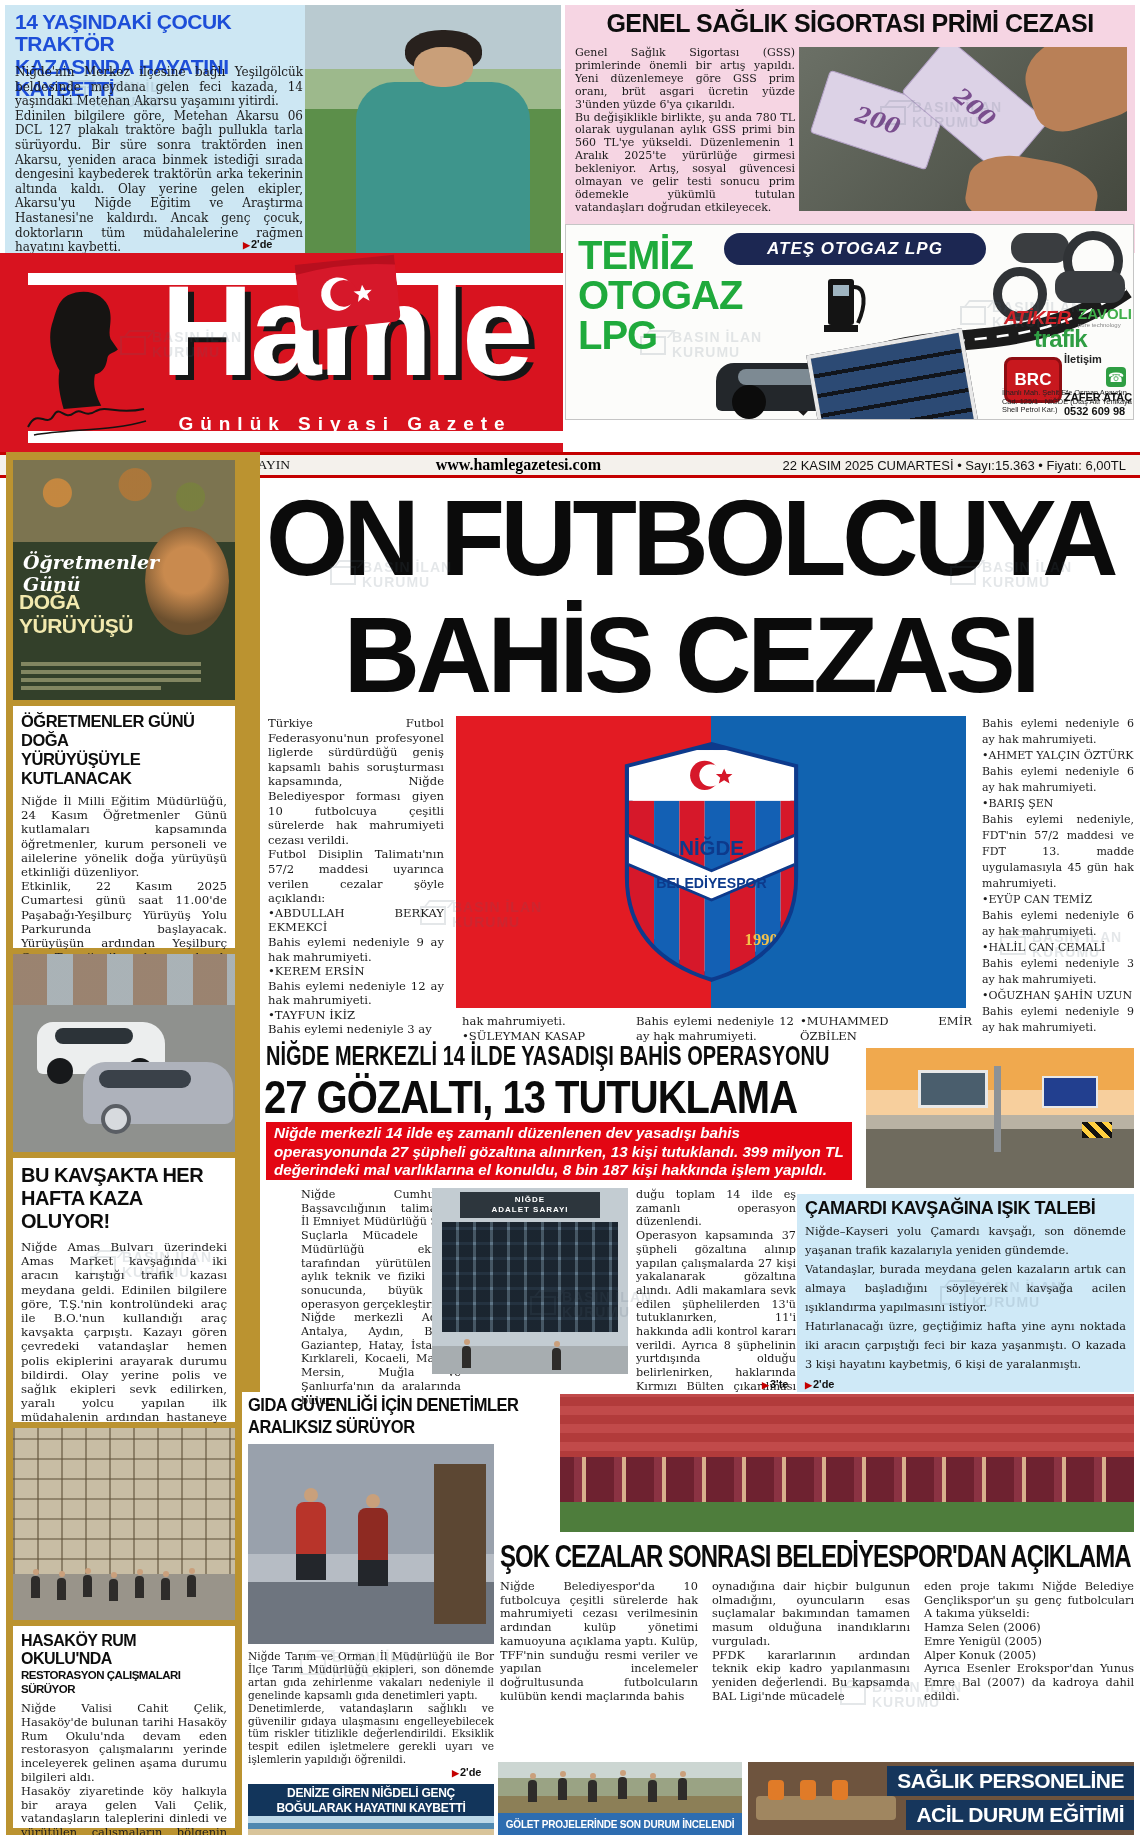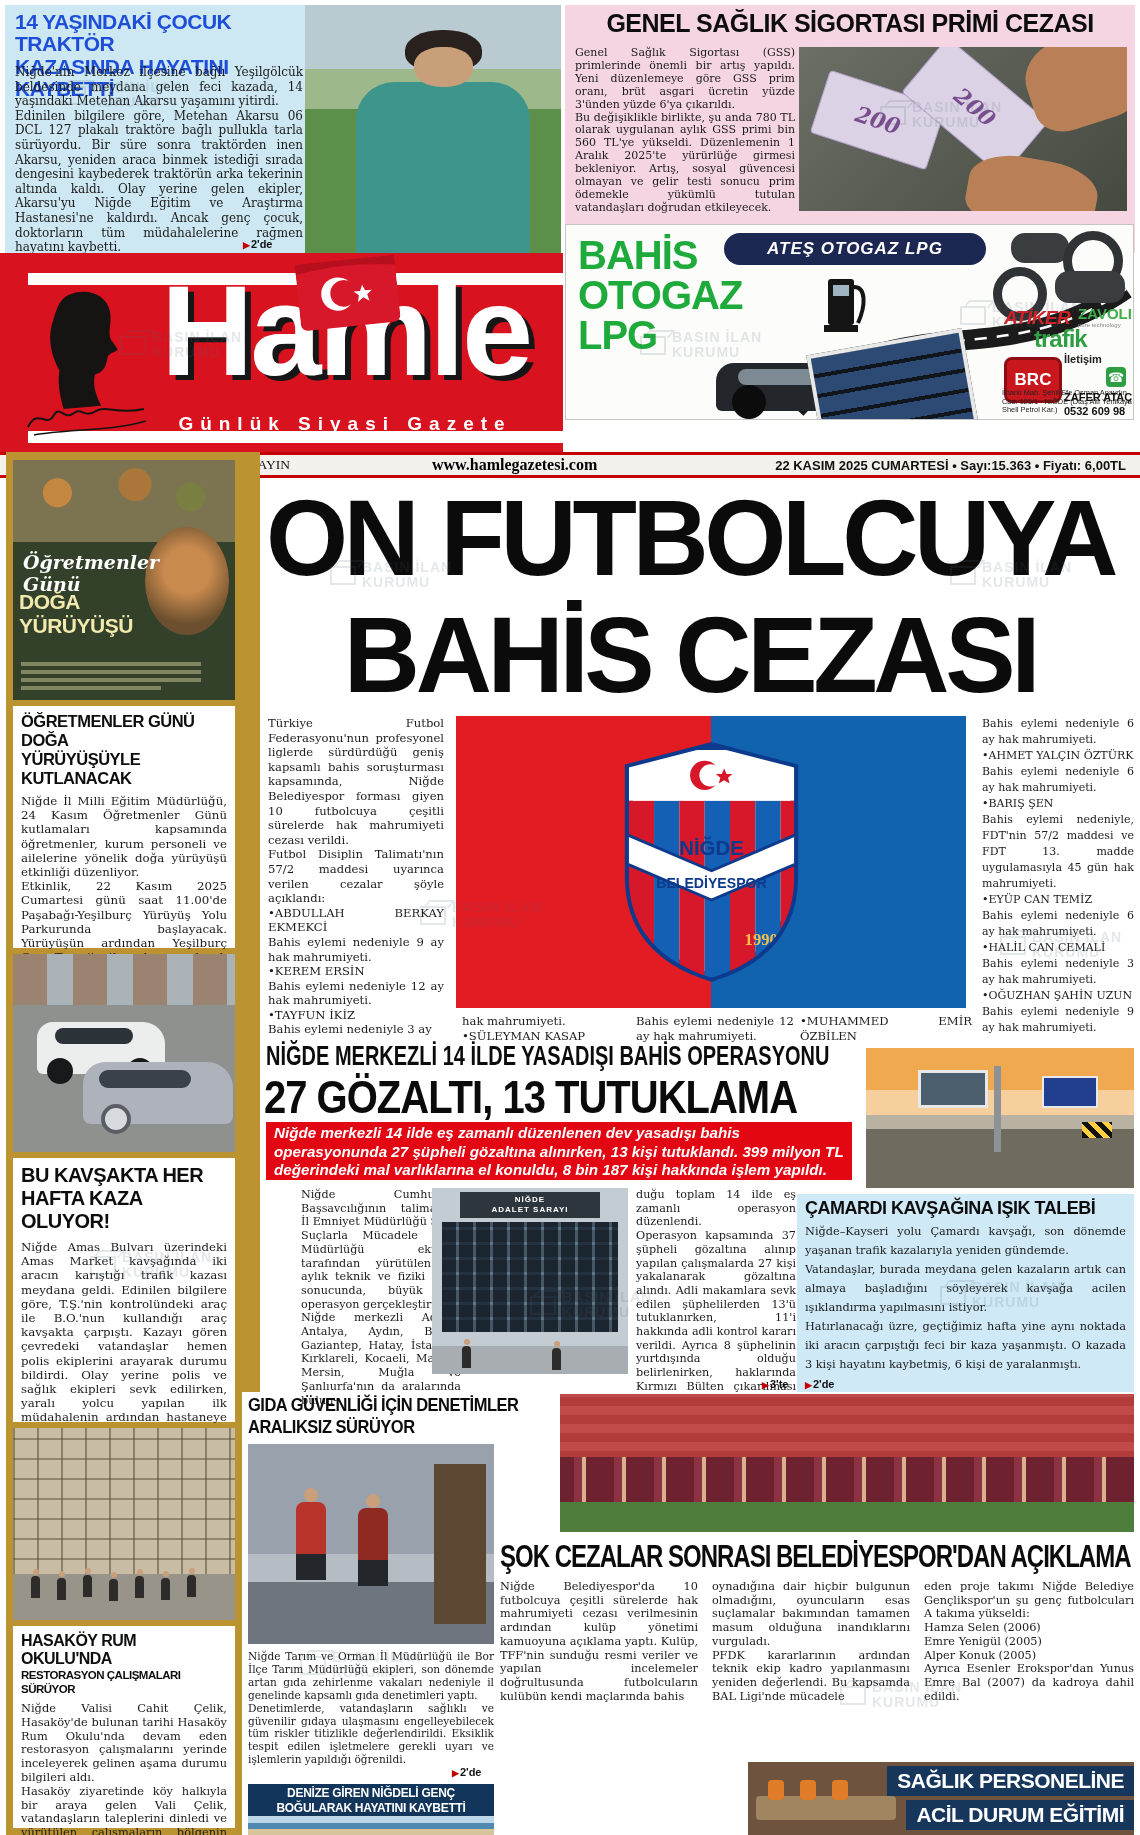--- a/index.html
+++ b/index.html
@@ -37,21 +37,21 @@
   .mh-stripe{position:absolute;left:28px;width:535px;height:12px;background:#fff;}
   .mh-title{position:absolute;left:128px;top:14px;width:435px;text-align:center;font-size:128px;line-height:128px;font-weight:bold;color:#fff;letter-spacing:-3px;text-shadow:6px 5px 0 #161616;}
   .mh-sub{position:absolute;left:130px;top:160px;width:430px;text-align:center;font-size:19px;font-weight:bold;color:#fff;letter-spacing:7px;}
   .ataturk{position:absolute;left:32px;top:36px;}
   .signature{position:absolute;left:22px;top:148px;}
   .flagwrap{position:absolute;left:298px;top:6px;transform:rotate(-6deg);z-index:3;}
 
   .dateline{position:absolute;left:0;top:452px;width:1140px;height:26px;background:#f4f1ec;border-top:3px solid #c40000;border-bottom:3px solid #c40000;display:flex;align-items:center;justify-content:space-between;padding:0 14px;box-sizing:border-box;}
   .dateline .founded{font-family:"Liberation Serif",serif;font-size:13.5px;color:#111;}
   .dateline .site{font-family:"Liberation Serif",serif;font-size:16px;font-weight:bold;color:#000;}
-  .dateline .issue{font-size:13px;font-weight:bold;color:#111;margin-left:36px;}
+  .dateline .issue{font-size:13px;font-weight:normal;color:#111;margin-left:36px;}
 
   
   .ad{position:absolute;left:565px;top:224px;width:569px;height:196px;background:#fcfcfa;border:1px solid #c5c5c5;box-sizing:border-box;overflow:hidden;}
   .ad-green{position:absolute;left:12px;top:10px;font-weight:bold;color:#1faa3c;font-size:40px;line-height:40px;letter-spacing:-1px;}
   .ad-badge{position:absolute;left:158px;top:8px;width:262px;height:32px;background:#1c2752;border-radius:16px;color:#fff;display:flex;align-items:center;justify-content:center;font-weight:bold;font-size:17px;letter-spacing:1px;font-style:italic;}
   .ad-road{position:absolute;left:210px;top:34px;}
   .ad-car{position:absolute;left:150px;top:138px;width:190px;height:48px;background:#23272b;border-radius:18px 26px 6px 6px;}
   .ad-car:before{content:"";position:absolute;left:22px;top:6px;width:120px;height:16px;background:#7d8a93;border-radius:8px;}
   .ad-car:after{content:"";position:absolute;left:16px;bottom:-8px;width:34px;height:34px;background:#0c0c0c;border-radius:50%;box-shadow:110px 0 0 #0c0c0c;}
   .ad-tablet{position:absolute;left:248px;top:116px;width:150px;height:96px;background:#11151c;border:4px solid #e8e8e8;transform:rotate(-10deg);background-image:repeating-linear-gradient(0deg,#2c4a74 0 16px,#11151c 16px 20px),repeating-linear-gradient(90deg,#2c4a74 0 22px,#11151c 22px 26px);}
@@ -320,21 +320,21 @@
     <span class="site">www.hamlegazetesi.com</span>
     <span class="issue">22 KASIM 2025 CUMARTESİ • Sayı:15.363 • Fiyatı: 6,00TL</span>
   </div>
 
   <section class="ad">
     <svg class="ad-road" width="356" height="162" viewBox="0 0 356 162">
       <path d="M20 150 C120 40 220 120 350 30" stroke="#1b1b1b" stroke-width="20" fill="none"></path>
       <path d="M20 150 C120 40 220 120 350 30" stroke="#fff" stroke-width="2.5" stroke-dasharray="12 10" fill="none"></path>
     </svg>
     <div class="ad-green">
-      <div>BAHİS</div>
+      <div>TEMİZ</div>
       <div>OTOGAZ</div>
       <div>LPG</div>
     </div>
     <div class="ad-badge">ATEŞ OTOGAZ LPG</div>
     <svg class="abs" style="left:258px;top:48px" width="44" height="66" viewBox="0 0 44 66">
       <rect x="4" y="6" width="26" height="46" rx="3" fill="#141414"></rect>
       <rect x="9" y="12" width="16" height="11" fill="#9fb4c0"></rect>
       <path d="M30 14 C42 14 42 32 34 50" stroke="#141414" stroke-width="4" fill="none"></path>
       <rect x="0" y="52" width="34" height="7" fill="#141414"></rect>
     </svg>
@@ -514,20 +514,29 @@
   <h1 class="club-head">ŞOK CEZALAR SONRASI BELEDİYESPOR'DAN AÇIKLAMA</h1>
   <p class="club-col bodytxt prelines" style="left:500px;width:198px">Niğde Belediyespor'da 10 futbolcuya çeşitli sürelerde hak mahrumiyeti cezası verilmesinin ardından kulüp yönetimi kamuoyuna açıklama yaptı. Kulüp, TFF'nin sunduğu resmi veriler ve yapılan incelemeler doğrultusunda futbolcuların kulübün kendi maçlarında bahis</p>
   <p class="club-col bodytxt prelines" style="left:712px;width:198px">oynadığına dair hiçbir bulgunun olmadığını, oyuncuların esas suçlamalar bakımından tamamen masum olduğuna inandıklarını vurguladı.
 PFDK kararlarının ardından teknik ekip kadro yapılanmasını yeniden değerlendi. Bu kapsamda BAL Ligi'nde mücadele</p>
   <p class="club-col bodytxt prelines" style="left:924px;width:210px">eden proje takımı Niğde Belediye Gençlikspor'un şu genç futbolcuları A takıma yükseldi:
 Hamza Selen (2006)
 Emre Yenigül (2005)
 Alper Konuk (2005)
 Ayrıca Esenler Erokspor'dan Yunus Emre Bal (2007) da kadroya dahil edildi.</p>
 
+  <div class="pond">
+    <i class="fig" style="left:30px;top:18px"></i>
+    <i class="fig" style="left:60px;top:16px"></i>
+    <i class="fig" style="left:90px;top:18px"></i>
+    <i class="fig" style="left:120px;top:15px"></i>
+    <i class="fig" style="left:150px;top:18px"></i>
+    <i class="fig" style="left:180px;top:16px"></i>
+    <div class="banner">GÖLET PROJELERİNDE SON DURUM İNCELENDİ</div>
+  </div>
   <div class="health">
     <i class="table"></i>
     <i class="vest" style="left:20px"></i>
     <i class="vest" style="left:52px"></i>
     <i class="vest" style="left:84px"></i>
     <div class="bars">
       <span class="bar">SAĞLIK PERSONELİNE</span>
       <span class="bar">ACİL DURUM EĞİTİMİ</span>
     </div>
   </div>

